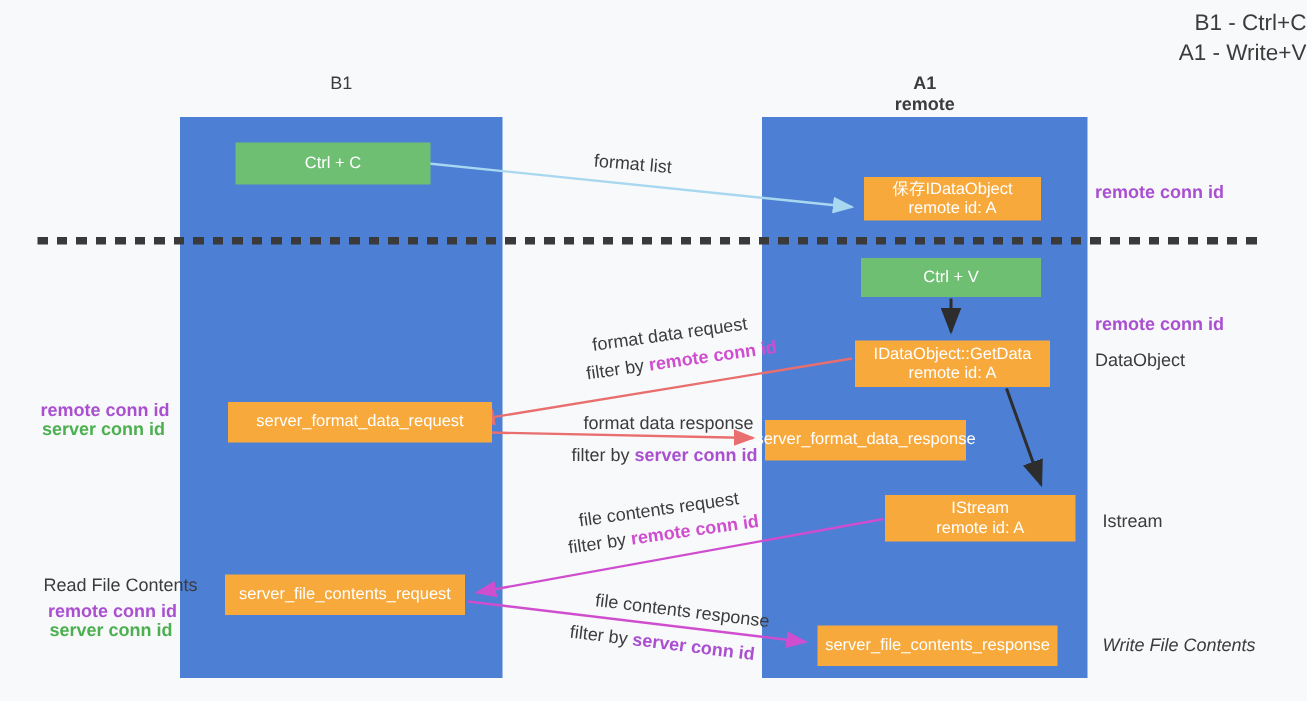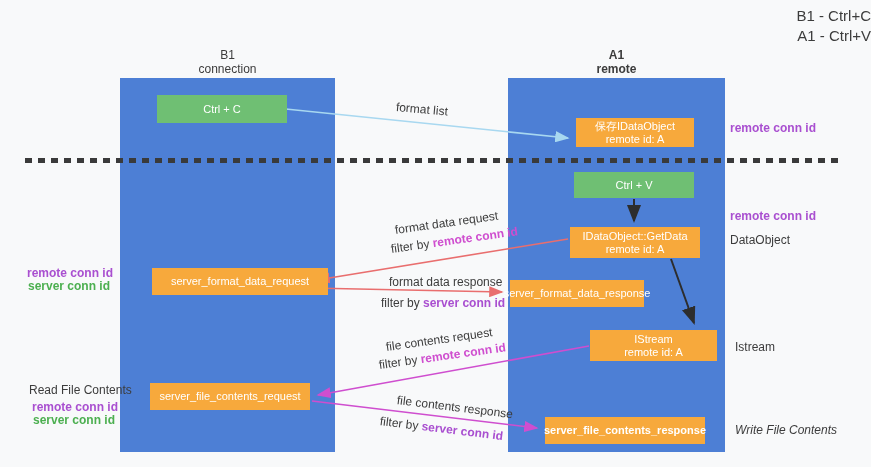--- a/index.html
+++ b/index.html
@@ -52,26 +52,25 @@
   .flow-label .hl-server{color:var(--label_purple);font-weight:bold;}
   svg.arrows{position:absolute;left:0;top:0;pointer-events:none;}
 </style>
 </head>
 <body>
 
 <div id="stage">
 
   <div class="title">
     <div>B1 - Ctrl+C</div>
-    <div>A1 - Ctrl+V</div>
+    <div>A1 - Write+V</div>
   </div>
 
   <div class="lane-header" style="left:120px;width:215px;">
     <div>B1</div>
-    <div>connection</div>
   </div>
   <div class="lane-header" style="left:508px;width:217px;font-weight:bold;">
     <div>A1</div>
     <div>remote</div>
   </div>
 
   <div class="lane" style="left:120px;width:215px;"></div>
   <div class="lane" style="left:508px;width:217px;"></div>
 
   <div class="divider"></div>
@@ -128,21 +127,21 @@
 
   <div class="node orange" style="left:590px;top:330px;width:127px;height:31px;">
     <span>IStream</span>
     <span>remote id: A</span>
   </div>
 
   <div class="node orange" style="left:150px;top:383px;width:160px;height:27px;">
     <span>server_file_contents_request</span>
   </div>
 
-  <div class="node orange" style="left:545px;top:417px;width:160px;height:27px;font-weight:bold;">
+  <div class="node orange" style="left:545px;top:417px;width:160px;height:27px;">
     <span>server_file_contents_response</span>
   </div>
 
   <div class="side-label purple" style="left:730px;top:122px;">remote conn id</div>
   <div class="side-label purple" style="left:730px;top:210px;">remote conn id</div>
   <div class="side-label" style="left:730px;top:234px;">DataObject</div>
   <div class="side-label" style="left:735px;top:341px;">Istream</div>
   <div class="side-label" style="left:735px;top:424px;font-style:italic;">Write File Contents</div>
 
   <div class="side-label purple" style="left:27px;top:267px;">remote conn id</div>

